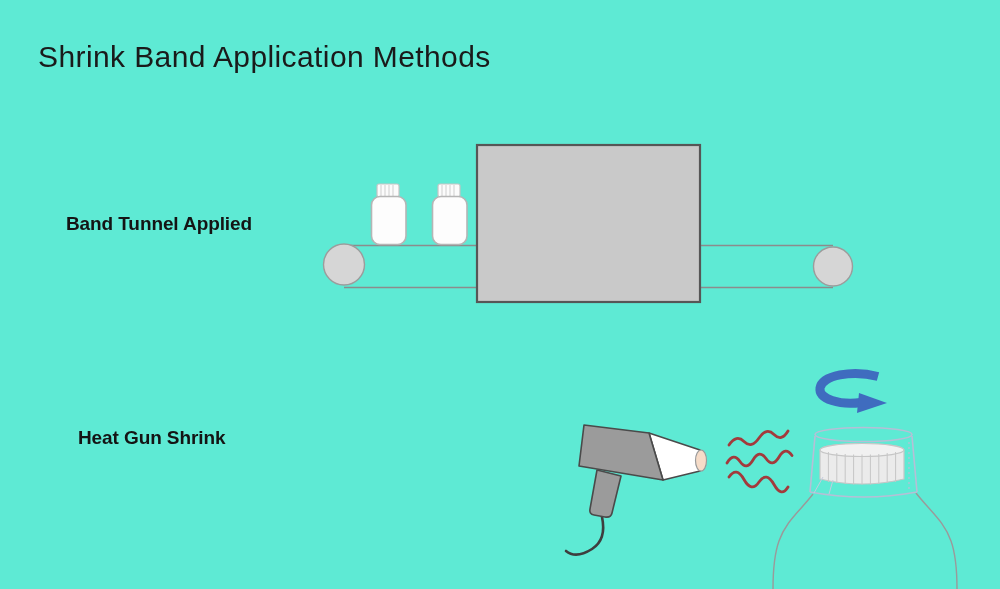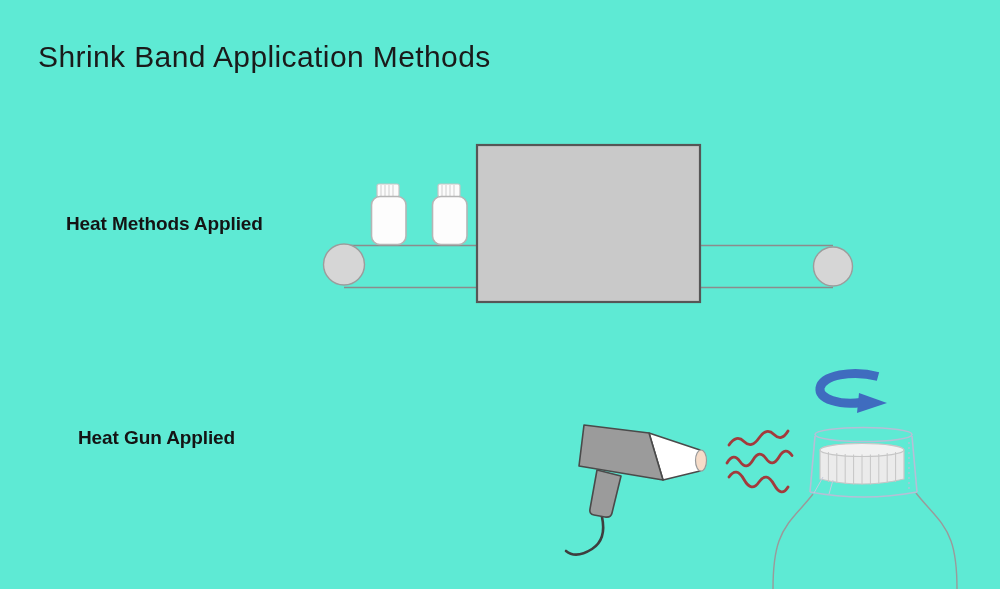--- a/index.html
+++ b/index.html
@@ -17,22 +17,22 @@
   .label-gun{left:78px;top:427px;}
   svg.diagram{position:absolute;left:0;top:0;}
 </style>
 </head>
 <body>
 
 <div class="stage">
 
   <h1 class="page-title">Shrink Band Application Methods</h1>
 
-  <div class="method-label label-tunnel">Heat Methods Applied</div>
-  <div class="method-label label-gun">Heat Gun Applied</div>
+  <div class="method-label label-tunnel">Band Tunnel Applied</div>
+  <div class="method-label label-gun">Heat Gun Shrink</div>
 
   <svg class="diagram" width="1000" height="589" viewBox="0 0 1000 589">
 
     <g>
       <line x1="344" y1="245.5" x2="833" y2="245.5" stroke="#8c8c8c" stroke-width="1.3"></line>
       <line x1="344" y1="287.5" x2="833" y2="287.5" stroke="#8c8c8c" stroke-width="1.3"></line>
       <circle cx="344" cy="264.5" r="20.5" fill="#d6d6d6" stroke="#9c9c9c" stroke-width="1.4"></circle>
       <circle cx="833" cy="266.5" r="19.5" fill="#d6d6d6" stroke="#9c9c9c" stroke-width="1.4"></circle>
     </g>
 

